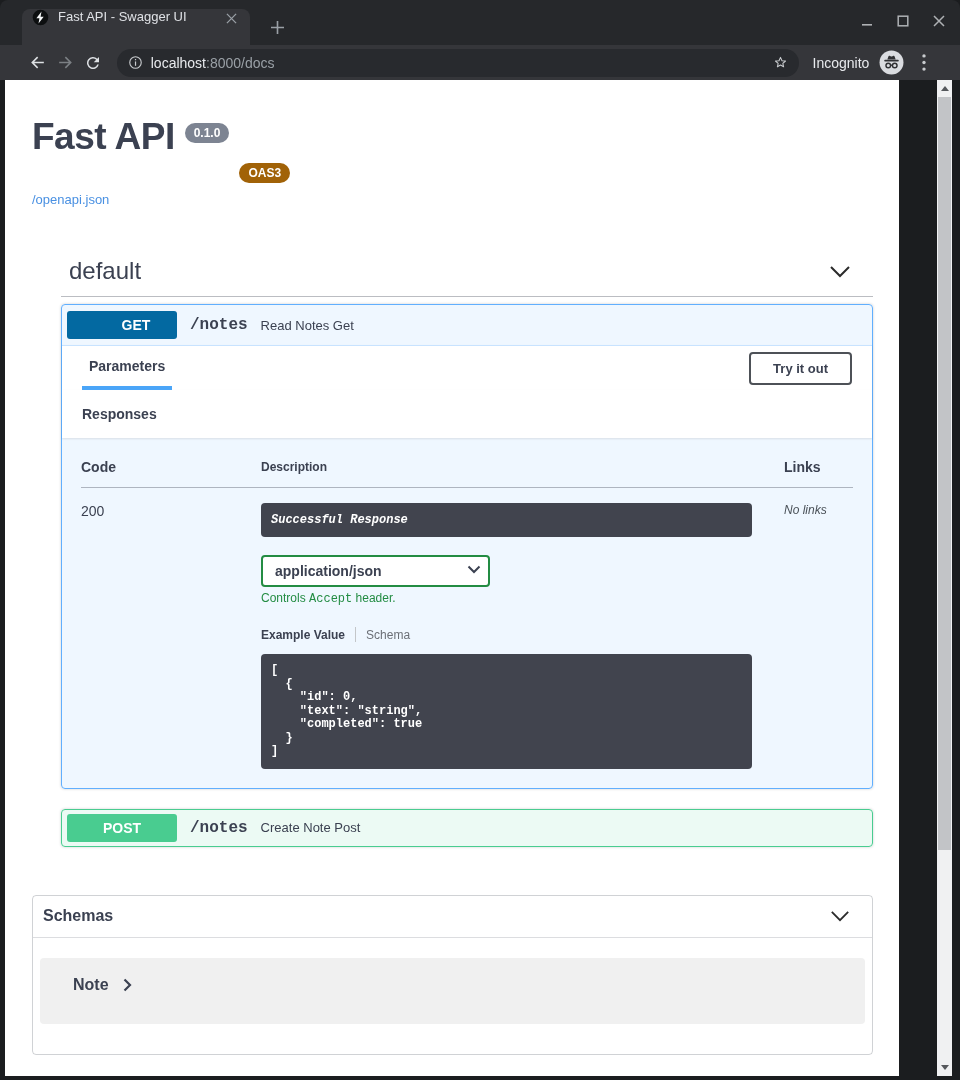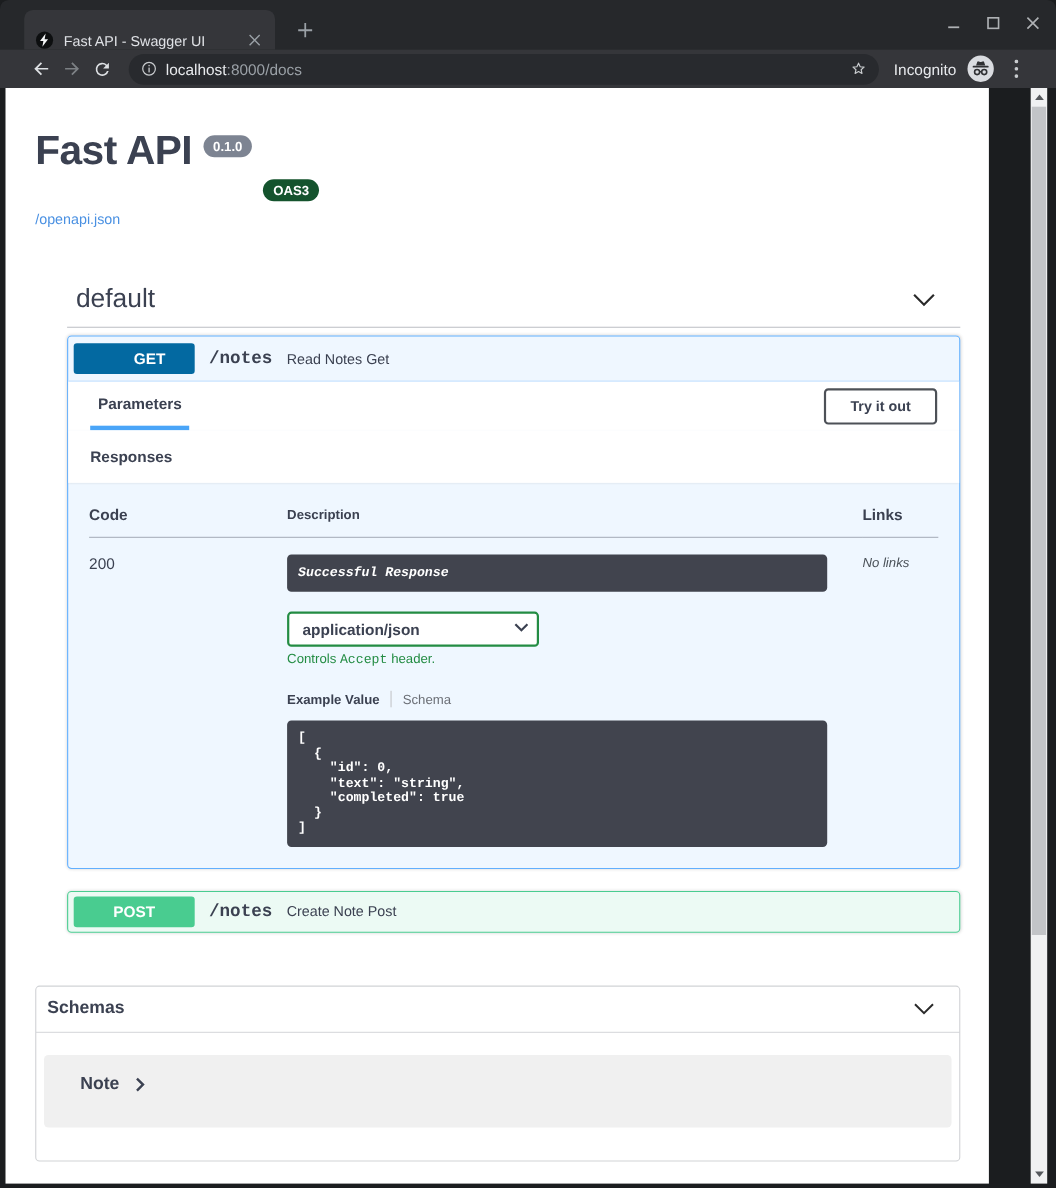--- a/index.html
+++ b/index.html
@@ -9,21 +9,21 @@
     font-family:"Liberation Sans", sans-serif;
   }
   
   .tabstrip {
     position:absolute; left:0; top:0; width:960px; height:45px;
     background:#26282b; border-radius:8px 8px 0 0;
   }
   .tab {
     position:absolute; left:22px; top:9px; width:228px; height:36px;
     background:#35363a; border-radius:8px 8px 0 0;
-    display:flex; align-items:flex-end; padding:0 10px; gap:9px;
+    display:flex; align-items:flex-start; padding:0 10px; gap:9px;
   }
   .tab-title { color:#dfe1e5; font-size:13px; flex:1; white-space:nowrap; overflow:hidden; }
   .favicon { width:17px; height:17px; flex:0 0 auto; }
   .icon-btn { display:flex; align-items:center; justify-content:center; cursor:pointer; background:none; border:none; }
   .tab-close { width:18px; height:18px; }
   .newtab { position:absolute; left:264px; top:14px; width:26px; height:26px; border-radius:50%; }
   .win-controls { position:absolute; right:10px; top:10px; display:flex; gap:14px; }
   .win-controls .icon-btn { width:22px; height:22px; }
   .toolbar {
     position:absolute; left:0; top:45px; width:960px; height:35px;
@@ -52,21 +52,21 @@
   .tri-up { width:0; height:0; border-left:4px solid transparent; border-right:4px solid transparent; border-bottom:5px solid #55585c; }
   .tri-down { width:0; height:0; border-left:4px solid transparent; border-right:4px solid transparent; border-top:5px solid #55585c; }
   .sb-thumb { position:absolute; left:1px; top:17px; width:13px; height:753px; background:#c2c4c7; cursor:grab; }
   
   .page { padding:0 26px 0 27px; color:#3b4151; }
   .info { padding-top:38px; }
   .title-row { display:flex; align-items:flex-start; gap:10px; }
   .api-title { font-size:37px; font-weight:700; color:#3b4151; line-height:1; letter-spacing:-0.5px; }
   .badge { margin-top:5px; font-size:12px; font-weight:700; color:#fff; padding:4px 9px; border-radius:13px; line-height:1; }
   .badge-version { background:#7d8492; }
-  .badge-oas { background:#14532d;margin-top:45px; }
+  .badge-oas { background:#a16207;margin-top:45px; }
   .spec-link { display:inline-block; margin-top:9px; font-size:13px; color:#4990e2; text-decoration:none; cursor:pointer; }
   .tag-section { margin-top:49px;margin-left:29px; }
   .tag-header {
     display:flex; align-items:center; justify-content:space-between;
     padding:0 22px 11px 8px; border-bottom:1px solid rgba(59,65,81,.35); cursor:pointer;
   }
   .tag-title { font-size:24px; font-weight:500; color:#3b4151; }
   
   .opblock { margin-top:7px; border-radius:4px; box-shadow:0 0 3px rgba(0,0,0,.19); }
   .opblock-get { border:1px solid #61affe; background:rgba(97,175,254,.10); }

